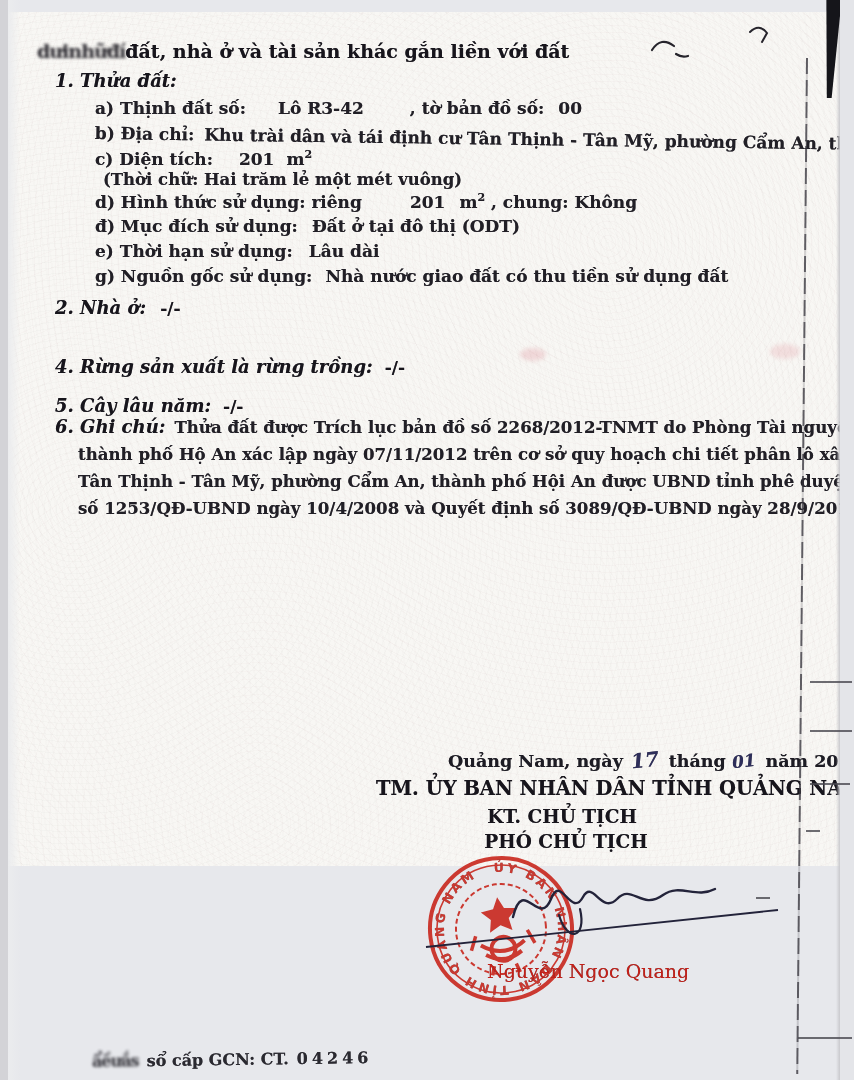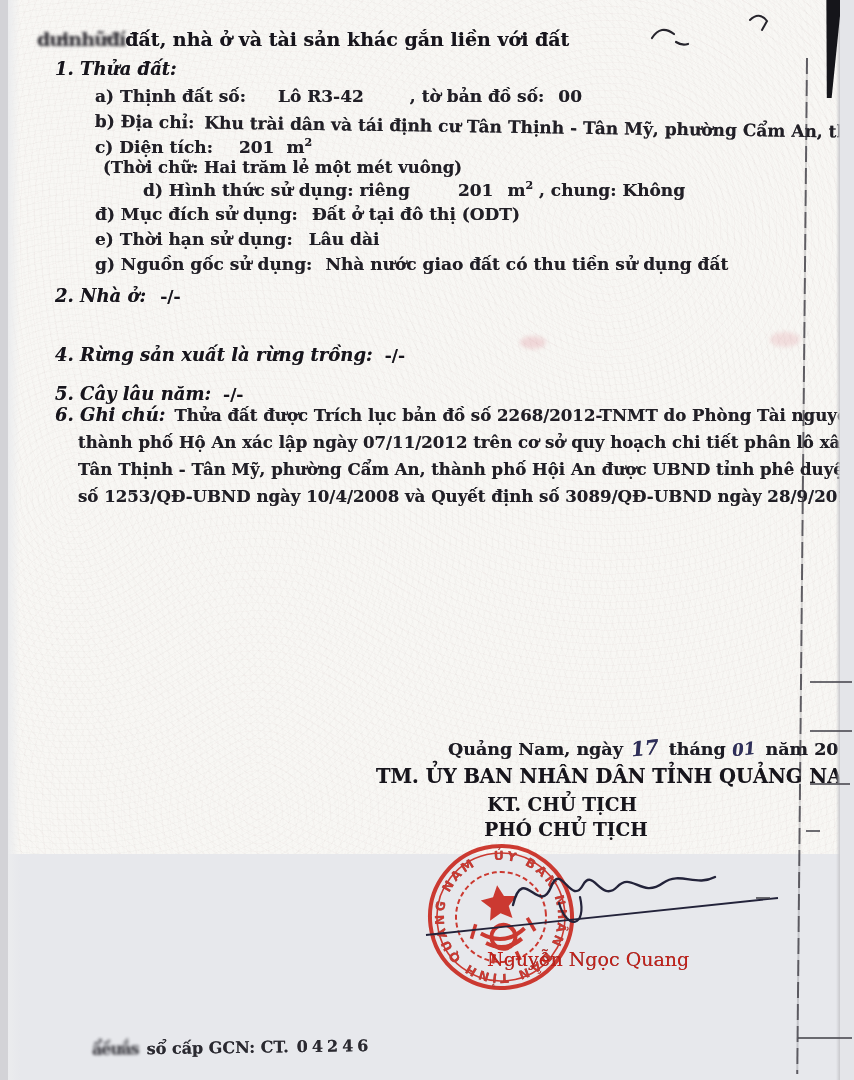--- a/index.html
+++ b/index.html
@@ -1,20 +1,20 @@
 <!DOCTYPE html>
 <html><head>
 <meta charset="utf-8">
 <style>
   html,body{margin:0;padding:0;}
   body{width:854px;height:1080px;overflow:hidden;background:#e7e8ec;
        font-family:"DejaVu Serif","Liberation Serif",serif;}
   .scan{position:relative;width:854px;height:1080px;background:#e7e8ec;}
   
-  .page{position:absolute;left:8px;top:0;width:834px;height:854px;background:#f8f7f4;
+  .page{position:absolute;left:8px;top:12px;width:834px;height:854px;background:#f8f7f4;
         text-shadow:0 0 .4px rgba(40,38,44,.65);
         background-image:
           repeating-radial-gradient(circle at 72% 27%, rgba(196,158,166,.055) 0 1px, transparent 1px 7px),
           repeating-radial-gradient(circle at 8% 58%, rgba(168,178,168,.05) 0 1px, transparent 1px 6px),
           repeating-radial-gradient(circle at 30% 95%, rgba(196,160,160,.045) 0 1px, transparent 1px 8px),
           repeating-linear-gradient(82deg, rgba(180,165,165,.03) 0 2px, transparent 2px 6px);}
   .edgeL{position:absolute;left:0;top:0;width:8px;height:1080px;background:#d3d3d7;}
   .edgeL2{position:absolute;left:8px;top:0;width:12px;height:1080px;background:linear-gradient(to right,#ebecee,rgba(235,236,238,0));}
   .edgeR{position:absolute;right:0;top:0;width:14px;height:1080px;background:#e4e5e9;}
   .edgeR2{position:absolute;right:14px;top:0;width:4px;height:1080px;background:linear-gradient(to left,#c9c9cd,rgba(201,201,205,0));}
@@ -72,21 +72,21 @@
     <div class="line" style="left:87px;top:111px;transform:rotate(.8deg);transform-origin:left top;">
       <span>b) Địa chỉ:</span><span class="gap" style="width:10px;"></span><span>Khu trài dân và tái định cư Tân Thịnh - Tân Mỹ, phường Cẩm An, thành phố Hội An</span>
     </div>
 
     <div class="line" style="left:87px;top:136px;">
       <span>c) Diện tích:</span><span class="gap" style="width:26px;"></span><span>201</span><span class="gap" style="width:12px;"></span><span class="unit"><span>m</span><sup>2</sup></span>
     </div>
 
     <div class="line small" style="left:95px;top:158px;">(Thời chữ: Hai trăm lẻ một mét vuông)</div>
 
-    <div class="line" style="left:87px;top:179px;margin-left:48px;">
+    <div class="line" style="left:87px;top:179px;">
       <span>d) Hình thức sử dụng: riêng</span><span class="gap" style="width:48px;"></span><span>201</span><span class="gap" style="width:14px;"></span><span class="unit"><span>m</span><sup>2</sup></span><span class="gap" style="width:6px;"></span><span>, chung: Không</span>
     </div>
 
     <div class="line" style="left:87px;top:204px;">
       <span>đ) Mục đích sử dụng:</span><span class="gap" style="width:14px;"></span><span>Đất ở tại đô thị (ODT)</span>
     </div>
 
     <div class="line" style="left:87px;top:229px;">
       <span>e) Thời hạn sử dụng:</span><span class="gap" style="width:16px;"></span><span>Lâu dài</span>
     </div>

